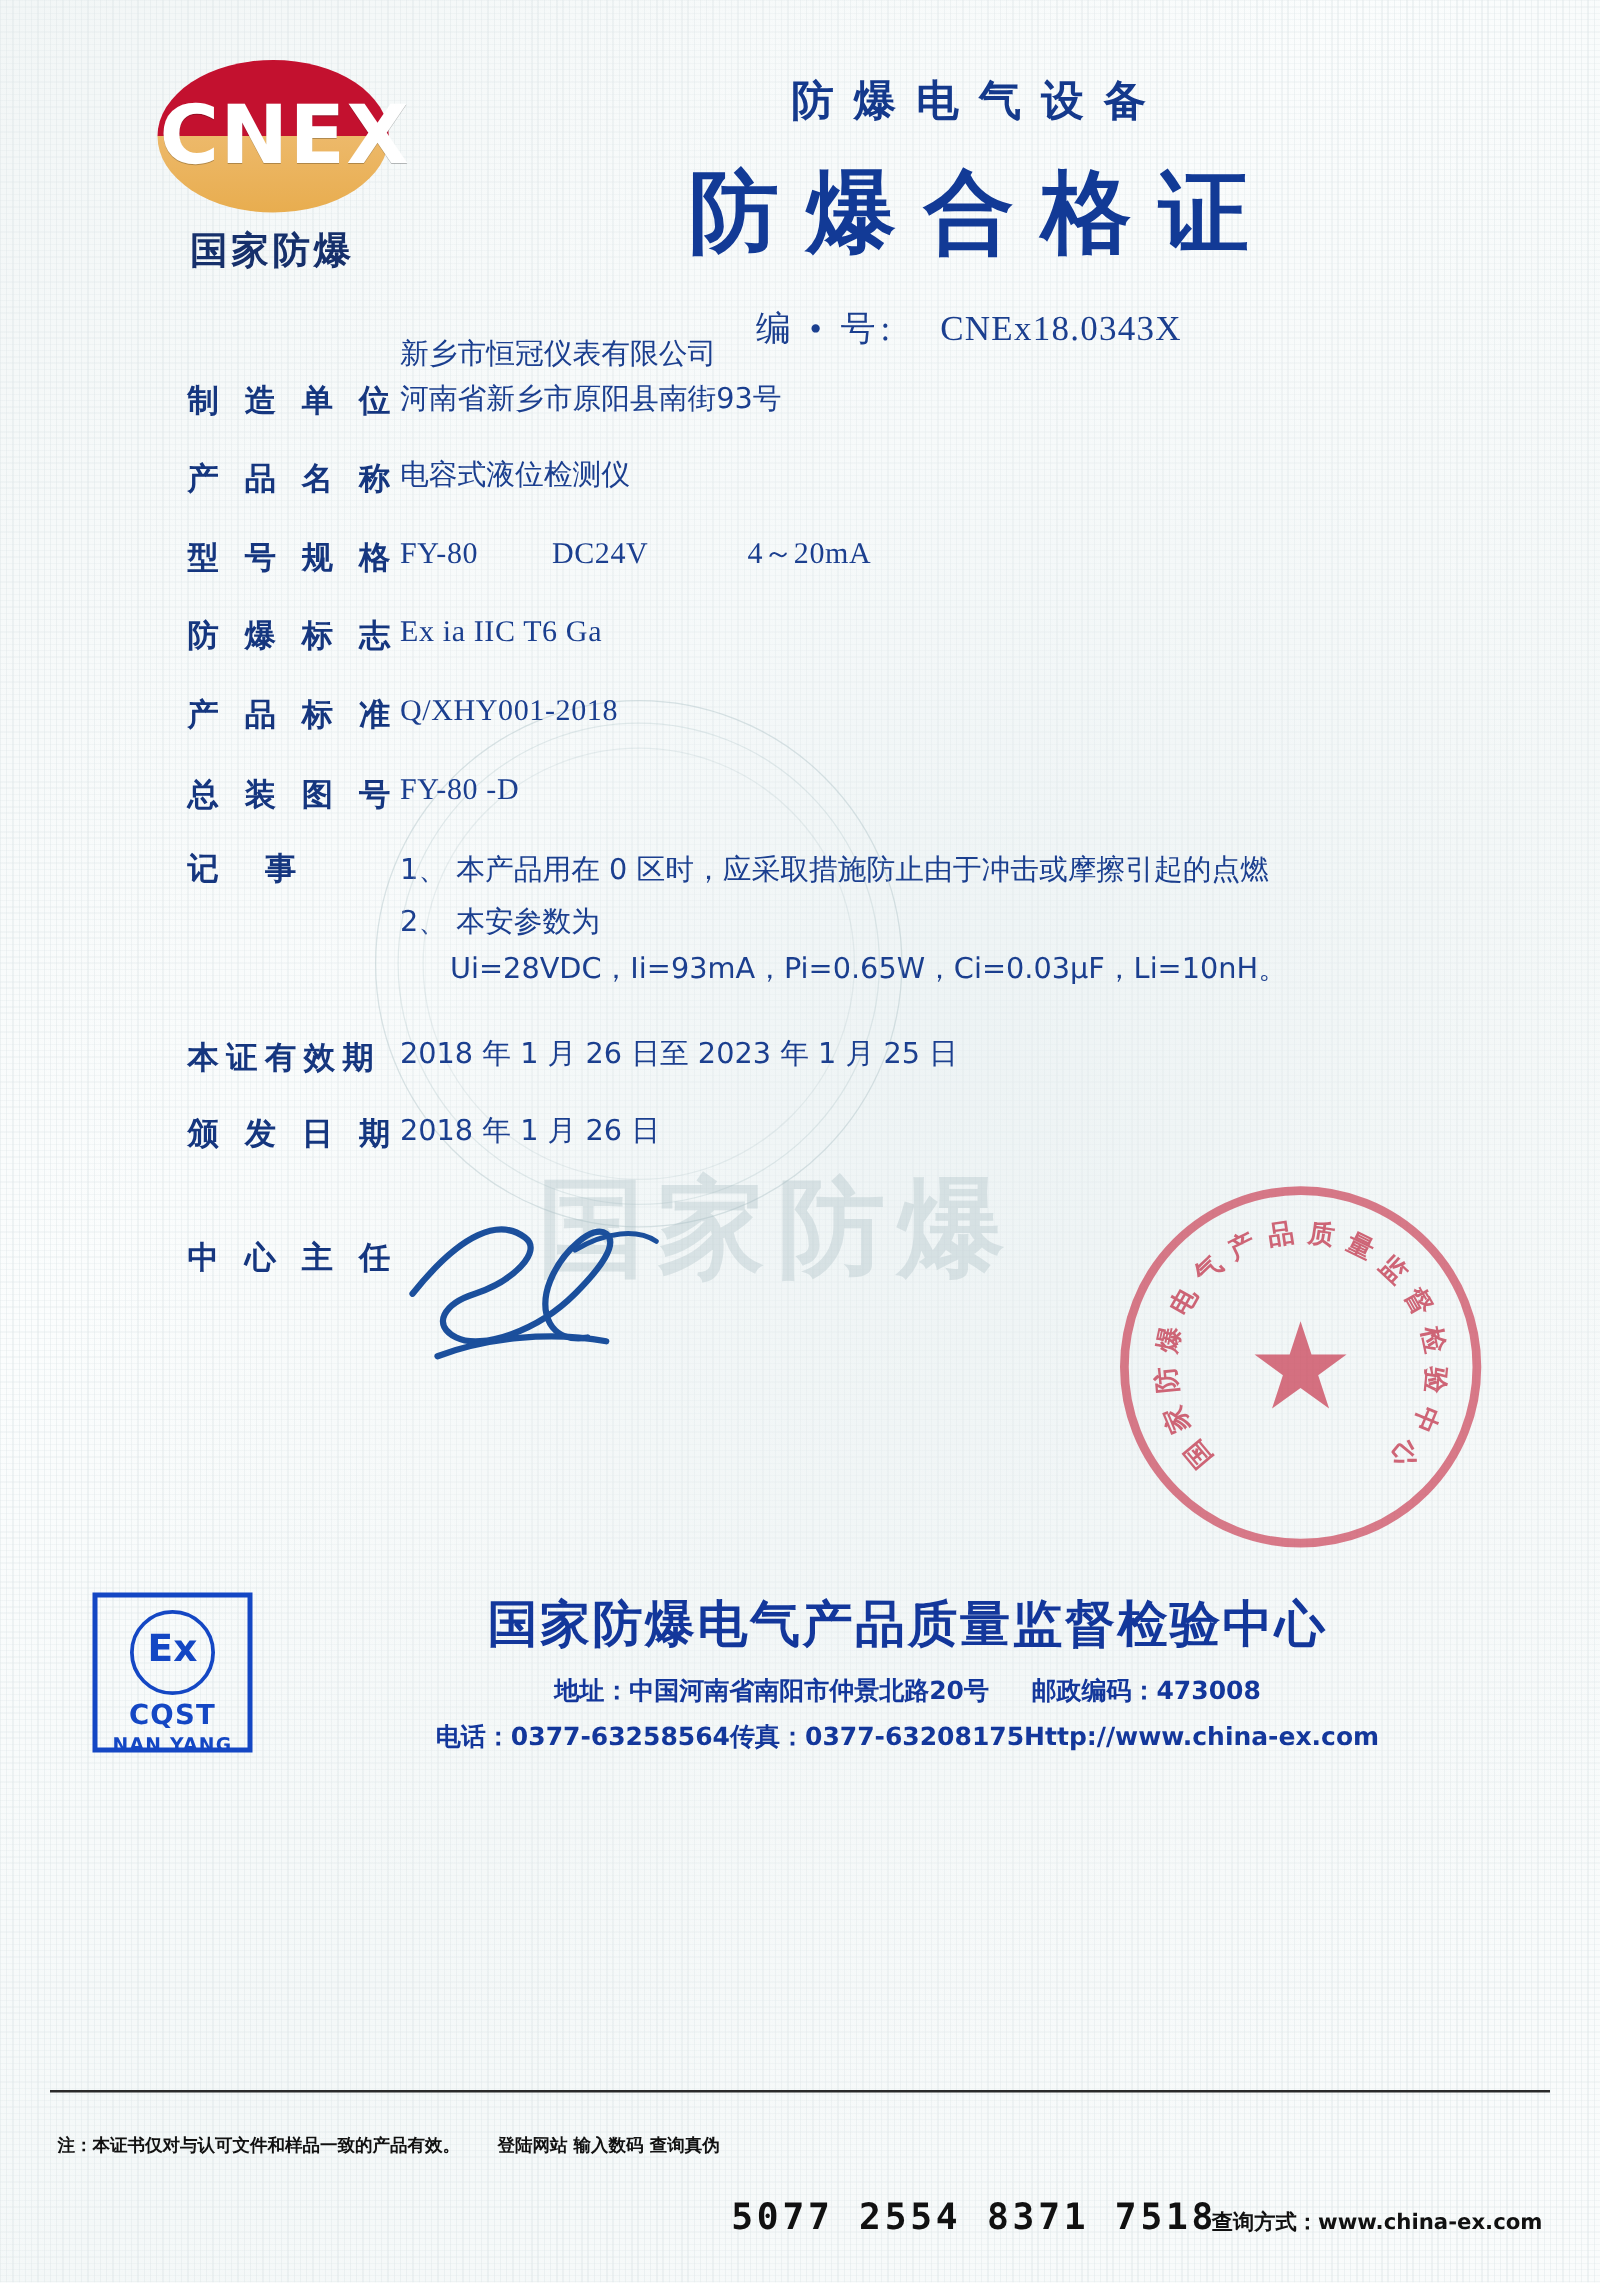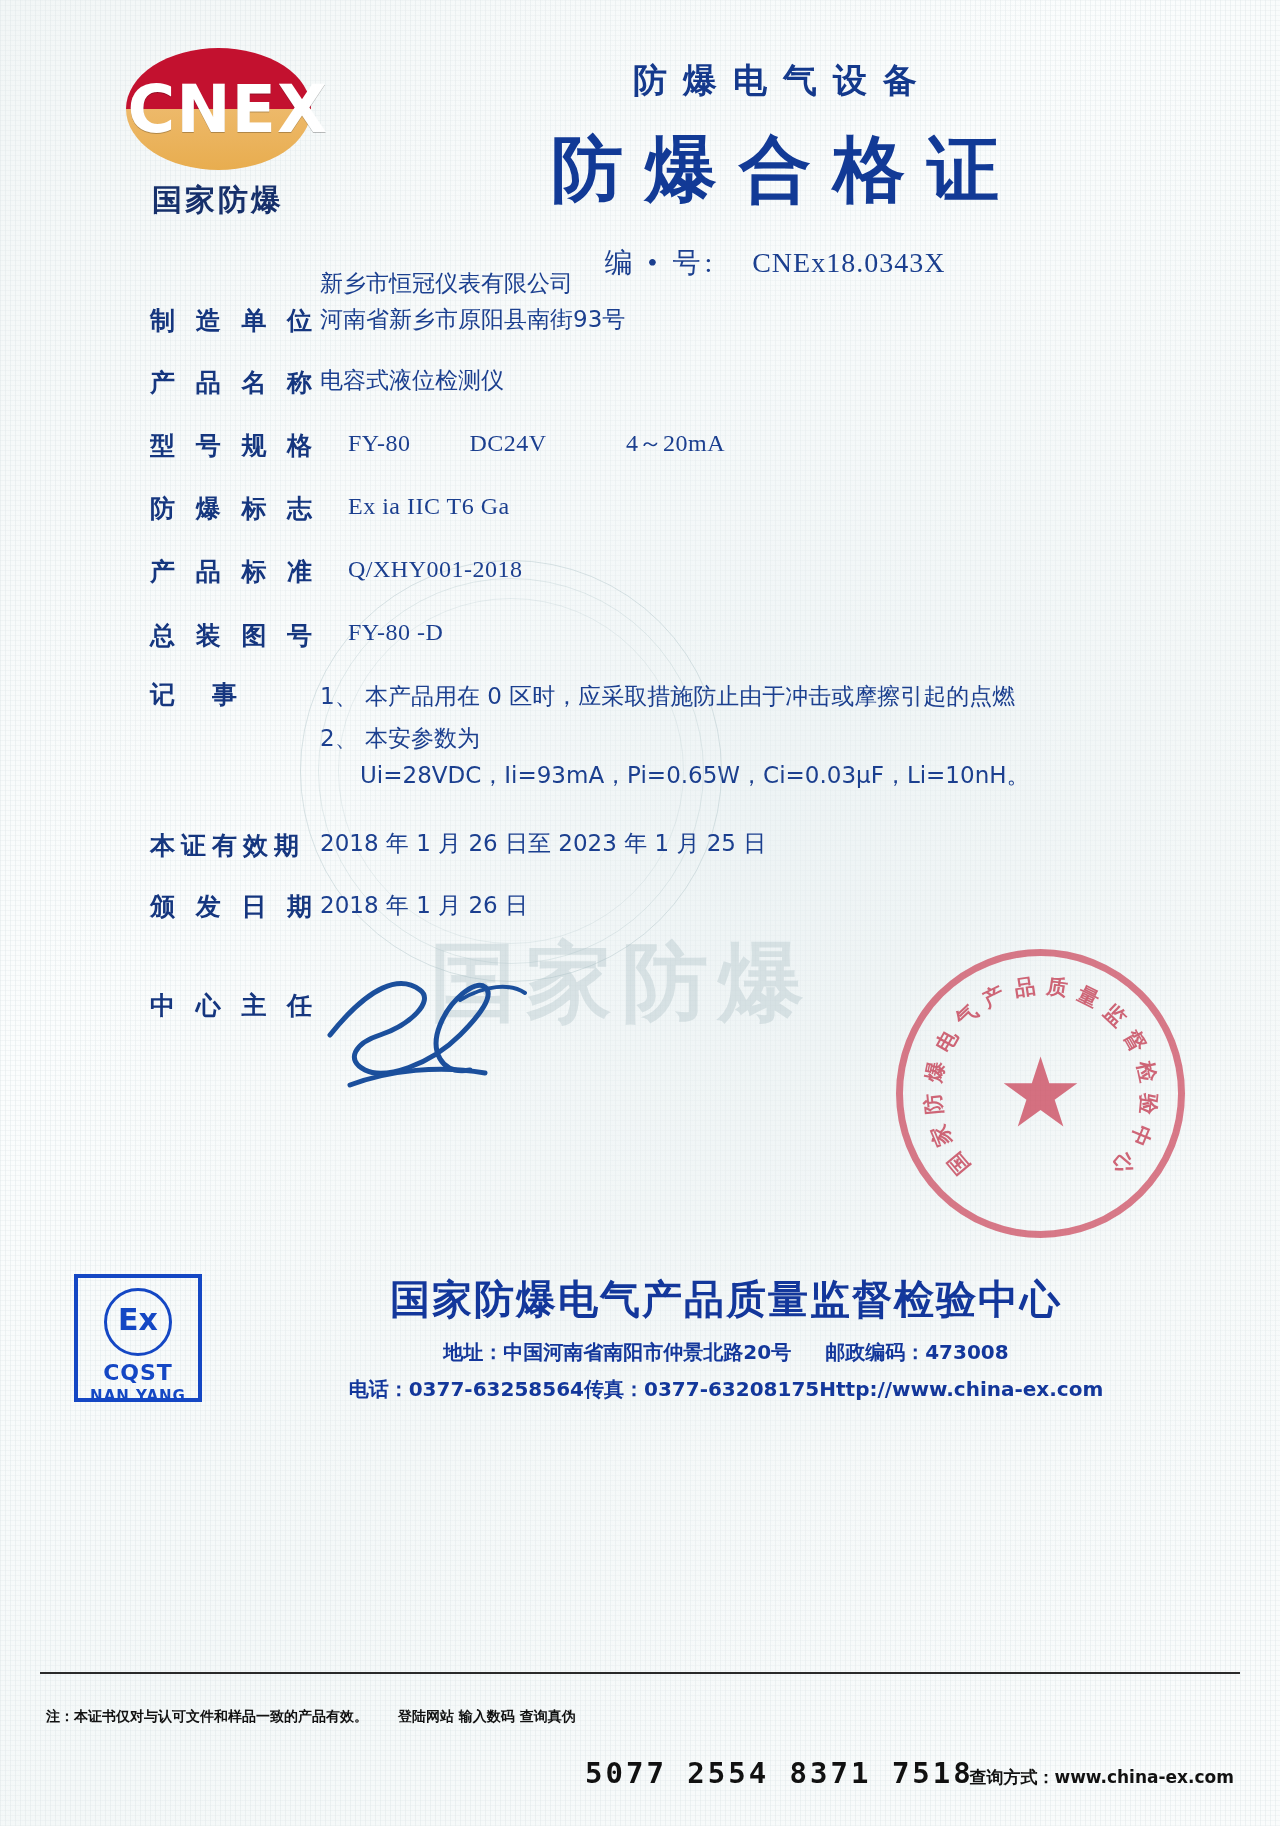--- a/index.html
+++ b/index.html
@@ -146,21 +146,20 @@
     font-size: 23px;
     color: #1b3f8f;
     line-height: 1.55;
     font-family: "DejaVu Sans", sans-serif;
   }
   .row .value .line2 { display: block; }
   .value.mono {
     font-family: "Liberation Serif", serif;
     font-size: 24px;
     letter-spacing: 0.5px;
-    margin-left: 28px;
   }
   .spec-row .v1 { display: inline-block; min-width: 115px; }
   .spec-row .v2 { display: inline-block; min-width: 150px; }
 
   .standards {
     margin-top: 6px;
     padding: 0 150px;
   }
   .standards .intro {
     font-size: 24px;

